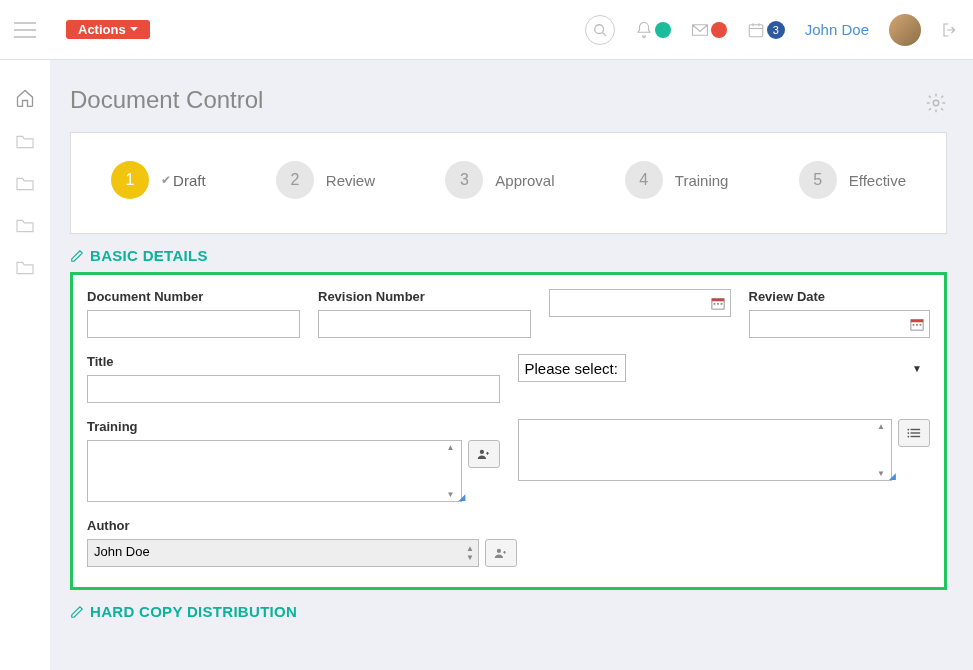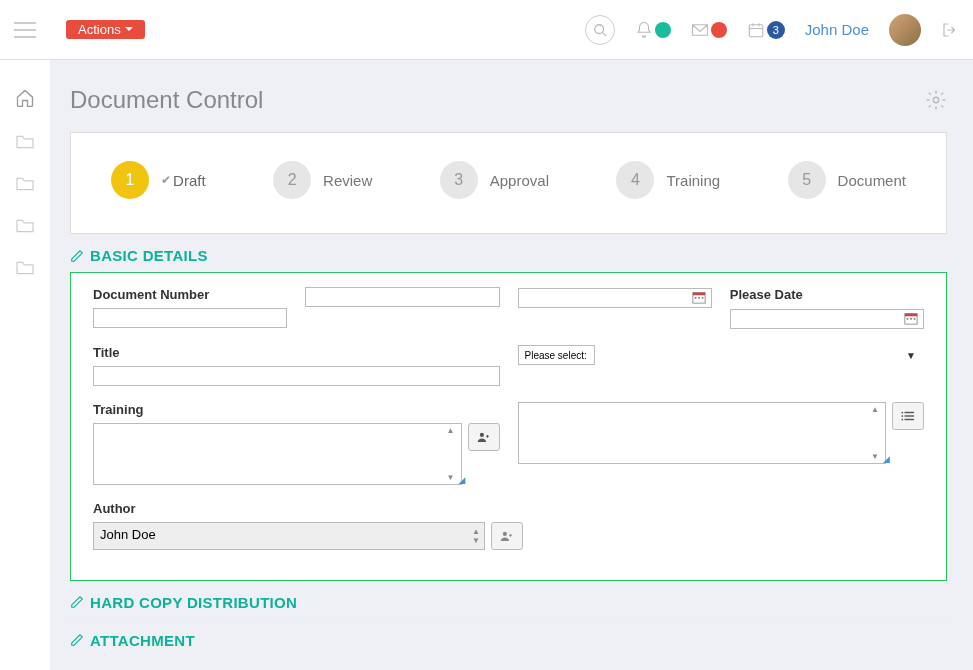--- a/index.html
+++ b/index.html
@@ -1,63 +1,63 @@
 <!DOCTYPE html>
 <html><head>
 <meta charset="utf-8">
 <style>
 * { box-sizing: border-box; margin: 0; padding: 0; }
 body { font-family: -apple-system, BlinkMacSystemFont, "Segoe UI", Arial, sans-serif; background: #eef0f5; width: 973px; height: 670px; overflow: hidden; }
 
 .topbar { background: #fff; height: 60px; display: flex; align-items: center; padding: 0 14px; border-bottom: 1px solid #e0e0e0; }
 .hamburger { width: 22px; height: 16px; display: flex; flex-direction: column; justify-content: space-between; margin-right: 30px; cursor: pointer; }
 .hamburger span { display: block; height: 2px; background: #ccc; }
-.actions-btn { background: #e74c3c; color: #fff; border: none; padding: 2px 12px; border-radius: 3px; font-size: 13px; cursor: pointer; display: flex; align-items: center; gap: 4px; }
+.actions-btn { background: #e74c3c; color: #fff; border: none; padding: 2px 12px; border-radius: 3px; font-size: 13px; cursor: pointer; display: flex; align-items: center; gap: 4px; font-weight: bold; }
 .topbar-spacer { flex: 1; }
 .topbar-right { display: flex; align-items: center; gap: 20px; }
 .search-circle { width: 30px; height: 30px; border: 1px solid #ccc; border-radius: 50%; display: flex; align-items: center; justify-content: center; color: #bbb; cursor: pointer; }
 .icon-dot-wrap { display: flex; align-items: center; gap: 2px; cursor: pointer; }
 .icon-outline { color: #aaa; }
 .dot { width: 16px; height: 16px; border-radius: 50%; }
 .dot-teal { background: #1abc9c; }
 .dot-red { background: #e74c3c; }
 .badge-blue { background: #2c5aa0; color:#fff; min-width:18px; height:18px; border-radius:9px; font-size:11px; display:flex; align-items:center; justify-content:center; padding:0 4px; }
 .username { color: #4a90d9; font-size: 15px; cursor: pointer; }
 .avatar { width: 32px; height: 32px; border-radius: 50%; background: linear-gradient(135deg,#d4a574,#8b6f47); }
 .exit-icon { color: #bbb; cursor: pointer; }
 
 .layout { display: flex; height: calc(670px - 60px); }
 .sidebar { width: 50px; background: #fff; padding-top: 28px; display: flex; flex-direction: column; align-items: center; gap: 26px; }
 .side-icon { color: #bbb; cursor: pointer; }
 .side-icon.active { color: #888; }
 
 .main { flex: 1; overflow-y: auto; padding: 0 26px 20px 20px; }
-.page-header { display: flex; align-items: center; justify-content: space-between; padding: 26px 0 18px; }
+.page-header { display: flex; align-items: flex-end; justify-content: space-between; padding: 26px 0 18px; }
 .page-title { font-size: 24px; font-weight: 400; color: #888; }
 .gear { color: #bbb; cursor: pointer; }
 
 .card { background: #fff; border: 1px solid #ddd; }
 .wizard { padding: 28px 40px 34px; display: flex; justify-content: space-between; }
 .step { display: flex; align-items: center; gap: 12px; }
 .step-num { width: 38px; height: 38px; border-radius: 50%; display: flex; align-items: center; justify-content: center; font-size: 16px; }
 .step-current .step-num { background: #f1c40f; color: #fff; }
 .step-other .step-num { background: #e6e6e6; color: #999; }
 .step-label { color: #777; font-size: 15px; display: flex; align-items: center; gap: 2px; }
 .step-current .step-label { color: #666; }
 .check-small { color: #999; font-size: 12px; }
 
 .section-head { color: #0db29a; font-weight: 700; font-size: 15px; padding: 12px 0 8px; border-top: 1px solid #eee; display:flex; align-items:center; gap:6px; text-transform: uppercase; letter-spacing: 0.3px; }
 .section-head:first-of-type { border-top: none; margin-top: 16px; }
 .edit-icon { color: #0db29a; }
 
-.form-grid { background:#fff; border:1px solid #22c55e; padding: 14px 22px 18px; }
+.form-grid { background:#fff; border:3px solid #22c55e; padding: 14px 14px 18px; }
 .row { display: flex; gap: 18px; margin-bottom: 16px; }
 .field { flex: 1; display: flex; flex-direction: column; }
 .field label { font-size: 13px; font-weight: 700; color: #333; margin-bottom: 6px; }
-.field input[type=text], .field select, .date-input { height: 20px; border: 1px solid #bbb; padding: 2px 6px; font-size: 10px; }
+.field input[type=text], .field select, .date-input { height: 28px; border: 1px solid #bbb; padding: 2px 6px; font-size: 15px; }
 .date-wrap { position: relative; }
 .date-input { width: 100%; padding-right: 26px; }
 .cal-icon { position: absolute; right: 6px; top: 50%; transform: translateY(-50%); width: 14px; height: 14px; }
 .field-wide { flex: 2; }
 .picker-row { display:flex; gap:6px; align-items:flex-start; }
 .picker-box { flex:1; height: 62px; border: 1px solid #bbb; position: relative; padding: 4px; font-size: 12px; }
 .picker-box .spin { position:absolute; right:2px; top:2px; bottom:2px; width:12px; display:flex; flex-direction:column; justify-content:space-between; color:#888; font-size:8px; }
 .picker-box .corner { position:absolute; right:-5px; bottom:-1px; color:#4a90d9; font-size:9px; }
 .picker-btn { width: 32px; height: 28px; border:1px solid #bbb; background:#f4f4f4; border-radius:3px; display:flex; align-items:center; justify-content:center; cursor:pointer; color:#555; font-size:13px; }
 .author-row .picker-box-single { flex:1; height:28px; border:1px solid #bbb; background:#eee; padding:4px 6px; font-size:13px; position:relative; }
@@ -169,55 +169,56 @@
       </div>
       <div class="step step-other">
         <div class="step-num">4</div>
         <div class="step-label">
             <span>Training</span>
           </div>
       </div>
       <div class="step step-other">
         <div class="step-num">5</div>
         <div class="step-label">
-            <span>Document</span>
+            <span>Effective</span>
           </div>
       </div>
     </div>
 
     <div class="section-head">
       <svg class="edit-icon" width="14" height="14" viewBox="0 0 24 24">
           <path d="M3 21v-4L17 3l4 4L7 21H3z" fill="none" stroke="#0db29a" stroke-width="2"></path>
         </svg>
       <span>Basic Details</span>
     </div>
 
     <div class="form-grid">
       <div class="row">
         <div class="field">
           <label>Document Number</label>
           <input type="text" value="" style="">
         </div>
         <div class="field">
+          <label>Revision Number</label>
           <input type="text" value="" style="">
         </div>
         <div class="field">
           <div class="date-wrap">
             <input type="text" class="date-input" value="" style="">
             <svg class="cal-icon" viewBox="0 0 16 16">
                 <rect x="1" y="3" width="14" height="12" fill="#fff" stroke="#888"></rect>
                 <rect x="1" y="3" width="14" height="3" fill="#c44"></rect>
                 <rect x="3" y="8" width="2" height="2" fill="#888"></rect>
                 <rect x="7" y="8" width="2" height="2" fill="#888"></rect>
                 <rect x="11" y="8" width="2" height="2" fill="#888"></rect>
               </svg>
           </div>
         </div>
         <div class="field">
-          <label>Please Date</label>
+          <label>Review Date</label>
           <div class="date-wrap">
             <input type="text" class="date-input" value="" style="">
             <svg class="cal-icon" viewBox="0 0 16 16">
                 <rect x="1" y="3" width="14" height="12" fill="#fff" stroke="#888"></rect>
                 <rect x="1" y="3" width="14" height="3" fill="#c44"></rect>
                 <rect x="3" y="8" width="2" height="2" fill="#888"></rect>
                 <rect x="7" y="8" width="2" height="2" fill="#888"></rect>
                 <rect x="11" y="8" width="2" height="2" fill="#888"></rect>
               </svg>
           </div>
@@ -275,21 +276,21 @@
                   <line x1="4" y1="10" x2="15" y2="10" stroke="#555" stroke-width="1.6"></line>
                   <circle cx="1.5" cy="2" r="1" fill="#555"></circle>
                   <circle cx="1.5" cy="6" r="1" fill="#555"></circle>
                   <circle cx="1.5" cy="10" r="1" fill="#555"></circle>
                 </svg>
             </div>
           </div>
         </div>
       </div>
 
-      <div class="row author-row" style="margin-bottom:12px">
+      <div class="row author-row" style="margin-bottom:2px">
         <div class="field" style="max-width:430px">
           <label>Author</label>
           <div class="picker-row">
             <div class="picker-box-single">
               <span>John Doe</span>
               <span style="position:absolute;right:4px;top:50%;transform:translateY(-50%);font-size:8px;color:#888">▲<br>▼</span>
             </div>
             <div class="picker-btn">
               <svg width="14" height="12" viewBox="0 0 20 16">
                   <circle cx="7" cy="5" r="3" fill="#888"></circle>
@@ -302,21 +303,15 @@
       </div>
     </div>
 
     <div class="section-head">
       <svg class="edit-icon" width="14" height="14" viewBox="0 0 24 24">
           <path d="M3 21v-4L17 3l4 4L7 21H3z" fill="none" stroke="#0db29a" stroke-width="2"></path>
         </svg>
       <span>Hard Copy Distribution</span>
     </div>
 
-    <div class="section-head">
-      <svg class="edit-icon" width="14" height="14" viewBox="0 0 24 24">
-          <path d="M3 21v-4L17 3l4 4L7 21H3z" fill="none" stroke="#0db29a" stroke-width="2"></path>
-        </svg>
-      <span>Attachment</span>
-    </div>
 
   </div>
 </div>
 
 </body></html>

